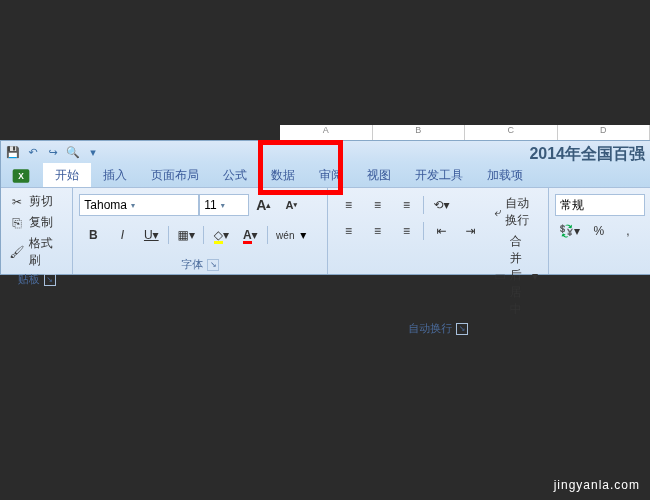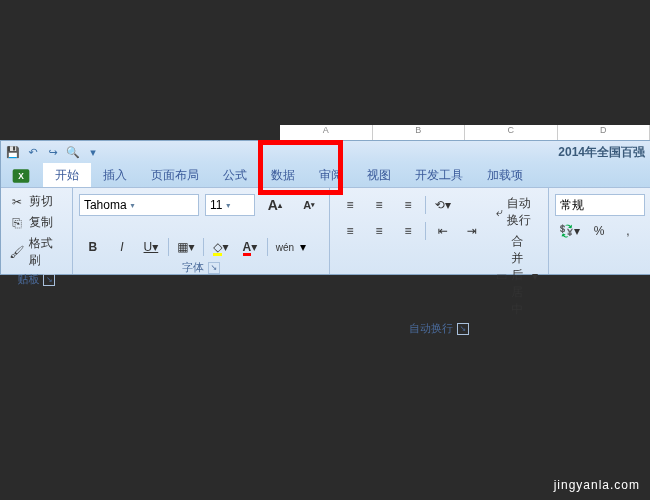--- a/index.html
+++ b/index.html
@@ -56,21 +56,21 @@
     display: inline-flex;
     align-items: center;
     justify-content: center;
     font-size: 11px;
     color: #3a6ea5;
   }
   .title-text {
     position: absolute;
     right: 6px;
     top: 3px;
-    font-size: 12px;
+    font-size: 16px;
     color: #3a5a7a;
     font-weight: bold;
   }
   .tabs {
     display: flex;
     align-items: flex-end;
     height: 24px;
     padding-left: 8px;
     background: linear-gradient(#c8dff4, #bcd8f0);
   }
@@ -142,23 +142,23 @@
     display: flex;
     align-items: center;
     gap: 4px;
     font-size: 12px;
     color: #333;
     padding: 1px 2px;
   }
   .clip-item .ico { width: 16px; height: 16px; display:inline-flex; align-items:center; justify-content:center; }
   .font-top {
     display: flex;
-    gap: 6px;
-    align-items: center;
-    margin-bottom: 16px;
+    gap: 0;
+    align-items: center;
+    margin-bottom: 4px;
     text-align: center;
   }
   .combo {
     background: #fff;
     border: 1px solid #a8c0dc;
     height: 20px;
     display: flex;
     align-items: center;
     padding: 0 4px;
     font-size: 12px;

